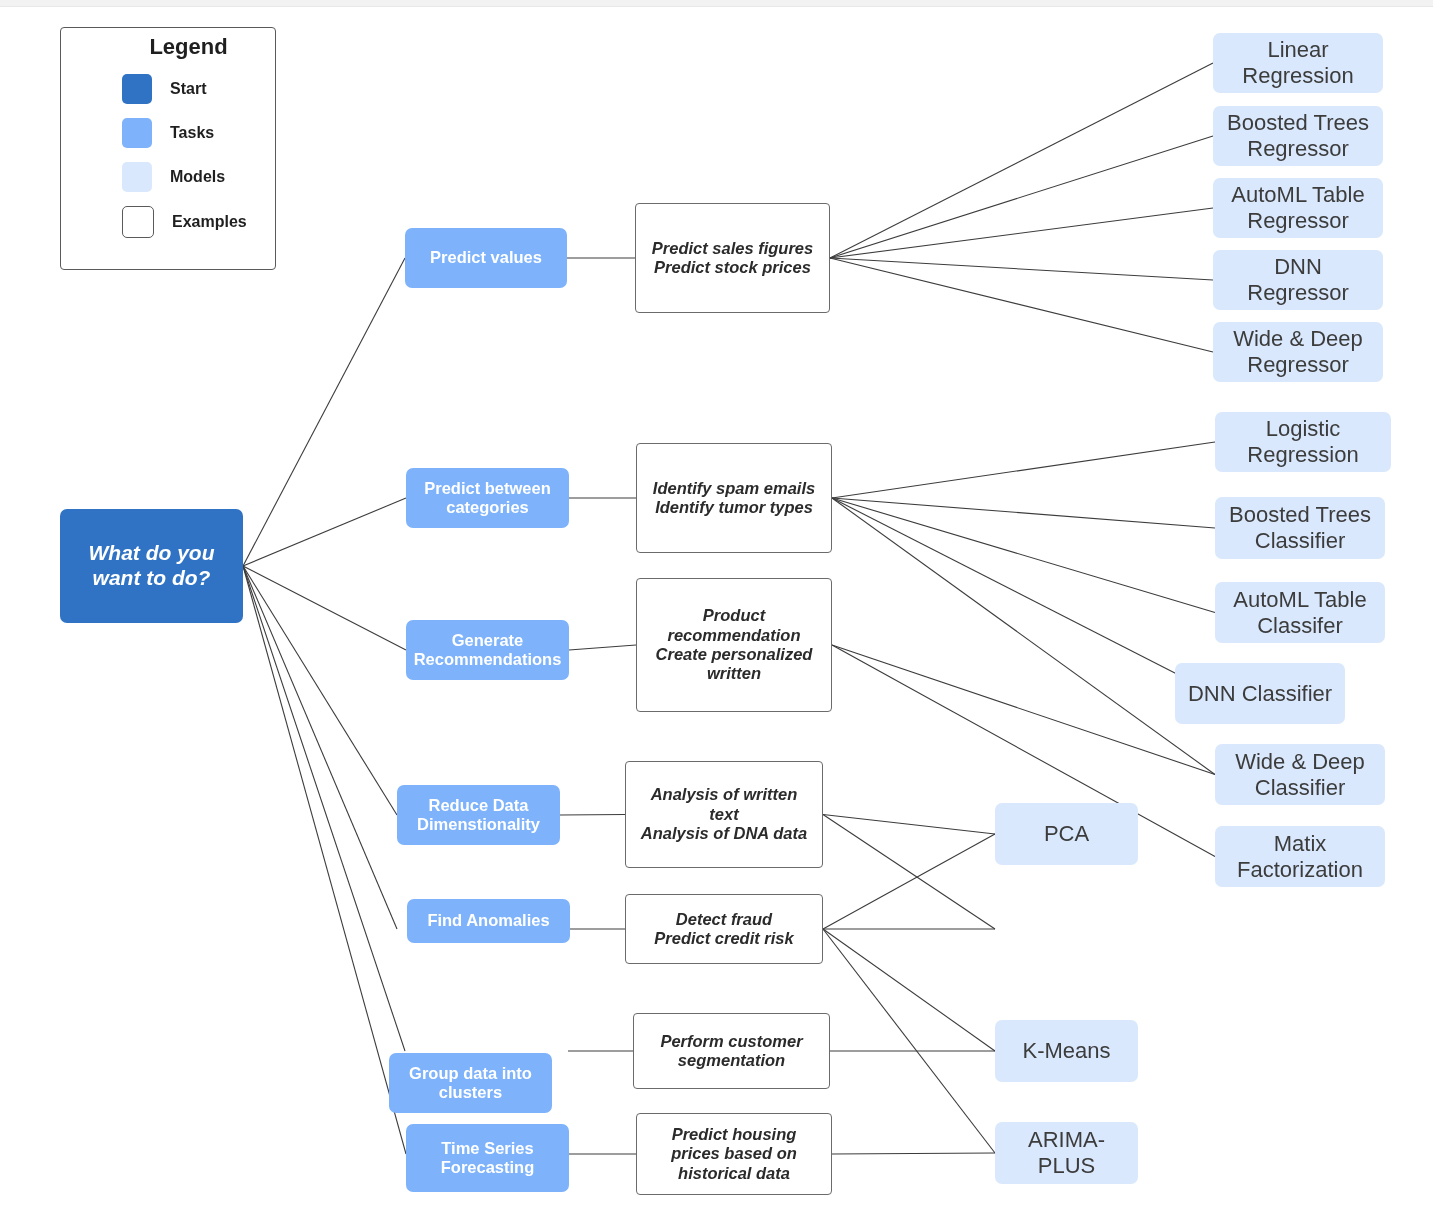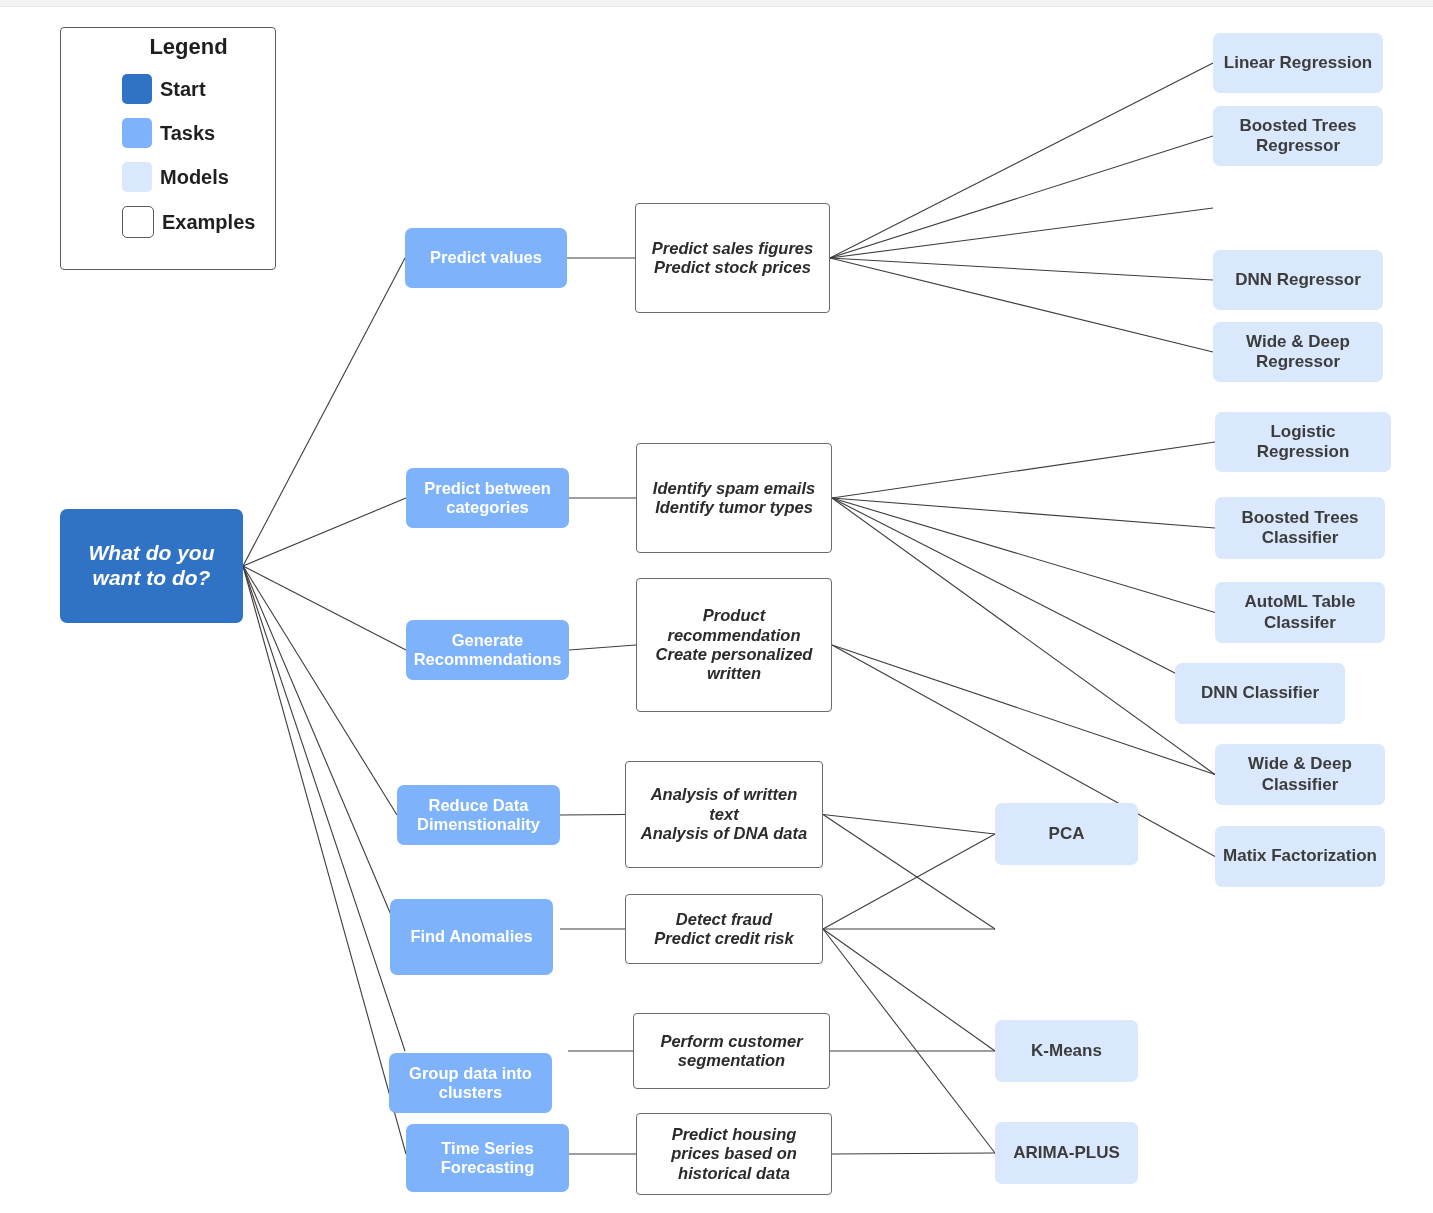--- a/index.html
+++ b/index.html
@@ -49,22 +49,22 @@
   }
   .task {
     background: #7eb3fb;
     color: #ffffff;
     font-weight: bold;
     font-size: 16.5px;
   }
   .model {
     background: #d9e8fc;
     color: #3c3c3c;
-    font-weight: bold;
-    font-size: 17px;
+    font-weight: normal;
+    font-size: 22px;
   }
   .example {
     background: #ffffff;
     border: 1.4px solid #6b6b6b;
     color: #2b2b2b;
     font-weight: bold;
     font-style: italic;
     font-size: 16.5px;
     border-radius: 4px;
     flex-direction: column;
@@ -95,23 +95,23 @@
     align-items: center;
     margin: 14px 0 0 20px;
   }
   .swatch {
     width: 30px; height: 30px;
     border-radius: 5px;
     flex: 0 0 auto;
   }
   .swatch.outline { border: 1.4px solid #5a5a5a; background: #ffffff; }
   .legrow .lbl {
-    margin-left: 8px;
-    font-weight: bold;
-    font-size: 20px;
+    margin-left: 18px;
+    font-weight: bold;
+    font-size: 16px;
     color: #1f1f1f;
   }
 </style>
 </head>
 <body>
 
 <div id="canvas">
 
   <div id="topstrip"></div>
 
@@ -182,21 +182,21 @@
   </div>
   <div class="node task" id="n-t2" style="left:406px; top:468px; width:163px; height:60px;">
     <span>Predict between categories</span>
   </div>
   <div class="node task" id="n-t3" style="left:406px; top:620px; width:163px; height:60px;">
     <span>Generate Recommendations</span>
   </div>
   <div class="node task" id="n-t4" style="left:397px; top:785px; width:163px; height:60px;">
     <span>Reduce Data Dimenstionality</span>
   </div>
-  <div class="node task" id="n-t5" style="left:390px; top:899px; width:163px; height:76px;">
+  <div class="node task" id="n-t5" style="left:407px; top:899px; width:163px; height:44px;">
     <span>Find Anomalies</span>
   </div>
   <div class="node task" id="n-t6" style="left:389px; top:1021px; width:163px; height:60px;margin-top:32px;">
     <span>Group data into clusters</span>
   </div>
   <div class="node task" id="n-t7" style="left:406px; top:1124px; width:163px; height:68px;">
     <span>Time Series Forecasting</span>
   </div>
 
   <div class="node example" id="n-e1" style="left:635px; top:203px; width:195px; height:110px;">
@@ -225,20 +225,23 @@
   <div class="node example" id="n-e7" style="left:636px; top:1113px; width:196px; height:82px;">
     <div class="ln">Predict housing prices based on historical data</div>
   </div>
 
   <div class="node model" id="n-m1" style="left:1213px; top:33px; width:170px; height:60px;">
     <span>Linear Regression</span>
   </div>
   <div class="node model" id="n-m2" style="left:1213px; top:106px; width:170px; height:60px;">
     <span>Boosted Trees Regressor</span>
   </div>
+  <div class="node model" id="n-m3" style="left:1213px; top:178px; width:170px; height:60px;">
+    <span>AutoML Table Regressor</span>
+  </div>
   <div class="node model" id="n-m4" style="left:1213px; top:250px; width:170px; height:60px;">
     <span>DNN Regressor</span>
   </div>
   <div class="node model" id="n-m5" style="left:1213px; top:322px; width:170px; height:60px;">
     <span>Wide &amp; Deep Regressor</span>
   </div>
   <div class="node model" id="n-m6" style="left:1215px; top:412px; width:176px; height:60px;">
     <span>Logistic Regression</span>
   </div>
   <div class="node model" id="n-m7" style="left:1215px; top:497px; width:170px; height:62px;">

